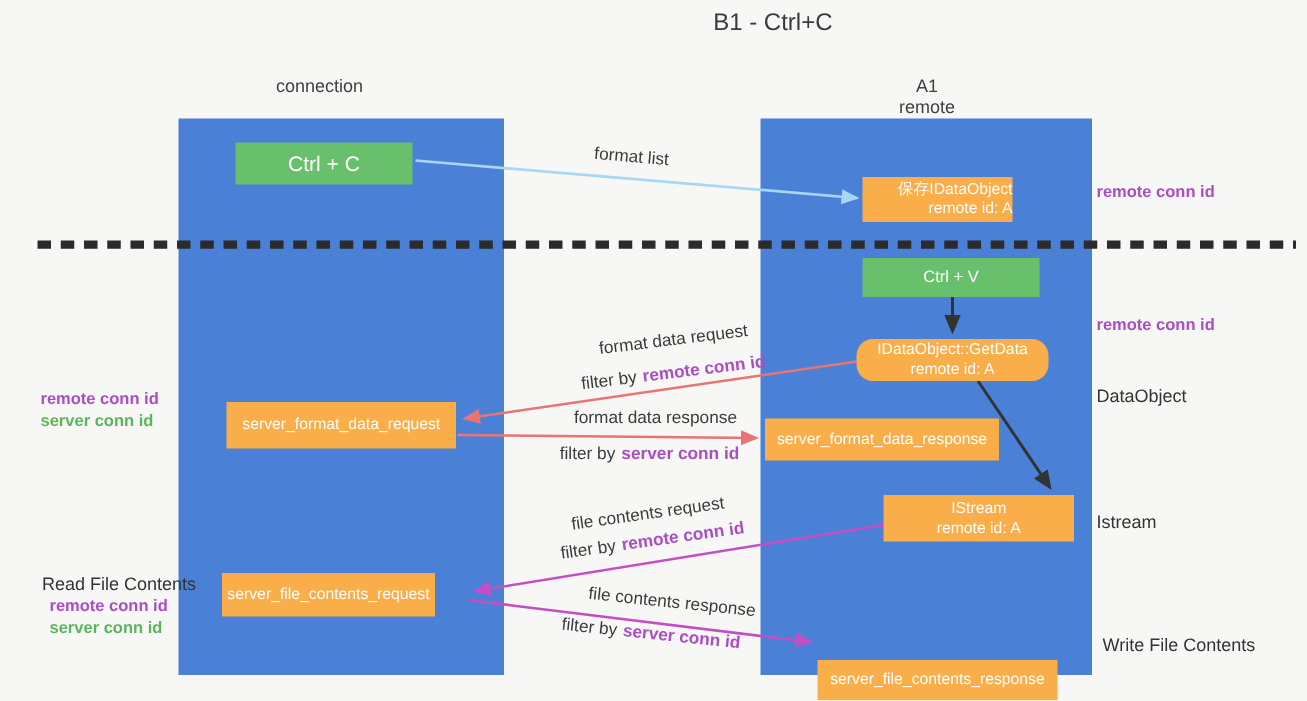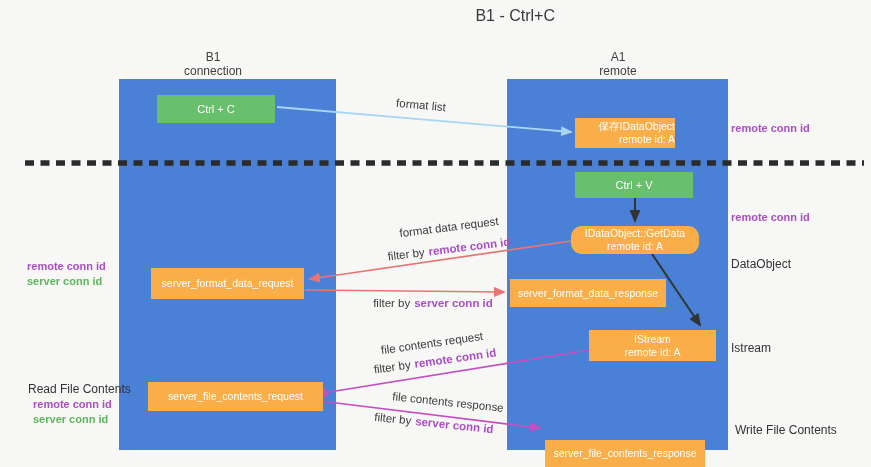--- a/index.html
+++ b/index.html
@@ -17,28 +17,28 @@
   #hdr-b1{left:143px;}
   #hdr-a1{left:548px;}
 
   svg.arrows{position:absolute;left:0;top:0;z-index:2;}
 
   .box{position:absolute;display:flex;flex-direction:column;align-items:center;justify-content:center;
        color:#fff;text-align:center;z-index:3;font-size:10.5px;line-height:13px;}
   .box.green{background:var(--box-green,#68c06c);}
   .box.orange{background:var(--box-orange,#f9ae4a);}
 
-  #box-ctrl-c{left:157px;top:95px;width:118px;height:28px;font-size:11px;}
+  #box-ctrl-c{left:157px;top:95px;width:118px;height:28px;font-size:14px;}
   #box-save{left:575px;top:118px;width:100px;height:30px;align-items:flex-end;}
   #box-ctrl-v{left:575px;top:172px;width:118px;height:26px;font-size:11px;}
   #box-getdata{left:571px;top:226px;width:128px;height:28px;border-radius:11px;}
   #box-format-request{left:151px;top:268px;width:153px;height:31px;}
   #box-format-response{left:510px;top:279px;width:156px;height:28px;}
   #box-istream{left:589px;top:330px;width:127px;height:31px;}
-  #box-file-request{left:148px;top:382px;width:175px;height:29px;}
+  #box-file-request{left:148px;top:382px;width:142px;height:29px;}
   #box-file-response{left:545px;top:417px;width:160px;height:27px;margin-top:23px;}
 
   .side{position:absolute;white-space:nowrap;z-index:4;font-size:11px;}
   .side.plain{color:#333;font-size:12px;}
   .purple{color:var(--purple,#a94fc2);font-weight:bold;}
   .greentx{color:var(--label-green,#5cb55c);font-weight:bold;}
 
   #side-remote-top{left:731px;top:122px;}
   #side-remote-mid{left:731px;top:211px;}
   #side-dataobject{left:731px;top:233px;margin-top:24px;}
@@ -66,21 +66,20 @@
 </head>
 <body>
 
 <div id="canvas" style="--background: #f7f8f6; --lane-blue: #4a80d6; --box-green: #68c06c; --box-orange: #f9ae4a; --purple: #a94fc2; --label-green: #5cb55c; --arrow-red: #e87474; --arrow-magenta: #c44fc4; --arrow-blue: #a9d6f2; --arrow-black: #333333; --dash-black: #2b2b2b;">
 
   <div class="title">
     <div>B1 - Ctrl+C</div>
   </div>
 
   <div class="lane-header" id="hdr-b1">
-    <div>B1</div>
     <div>connection</div>
   </div>
   <div class="lane-header" id="hdr-a1">
     <div>A1</div>
     <div>remote</div>
   </div>
 
   <div class="lane" id="lane-b1"></div>
   <div class="lane" id="lane-a1"></div>
 
@@ -161,20 +160,21 @@
   <div class="side purple" id="side-remote-l2">remote conn id</div>
   <div class="side greentx" id="side-server-l2">server conn id</div>
 
   <div class="flow" id="fl-format-list">format list</div>
 
   <div class="flow" id="fl-fdreq">format data request</div>
   <div class="flow" id="fl-fdreq-filter">
     <span class="pfx">filter by</span><span class="purple">remote conn id</span>
   </div>
 
+  <div class="flow" id="fl-fdres">format data response</div>
   <div class="flow" id="fl-fdres-filter">
     <span class="pfx">filter by</span><span class="purple">server conn id</span>
   </div>
 
   <div class="flow" id="fl-fcreq">file contents request</div>
   <div class="flow" id="fl-fcreq-filter">
     <span class="pfx">filter by</span><span class="purple">remote conn id</span>
   </div>
 
   <div class="flow" id="fl-fcres">file contents response</div>

